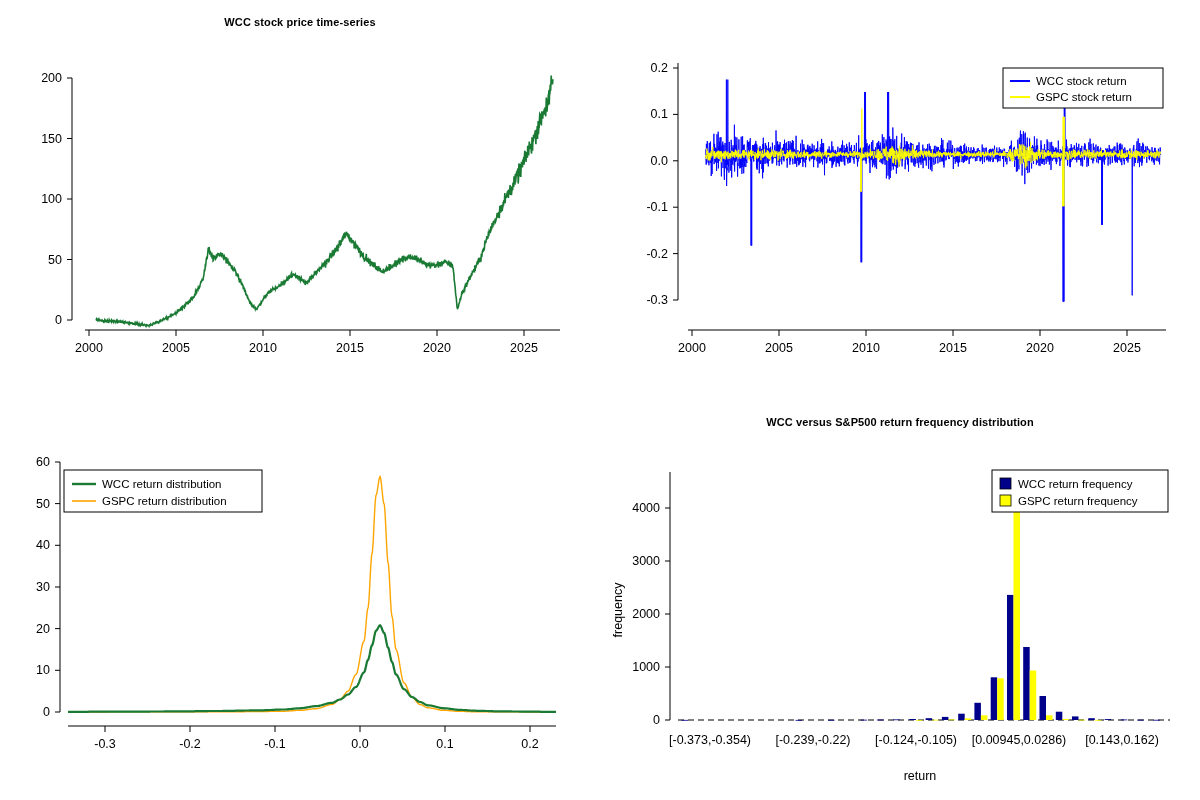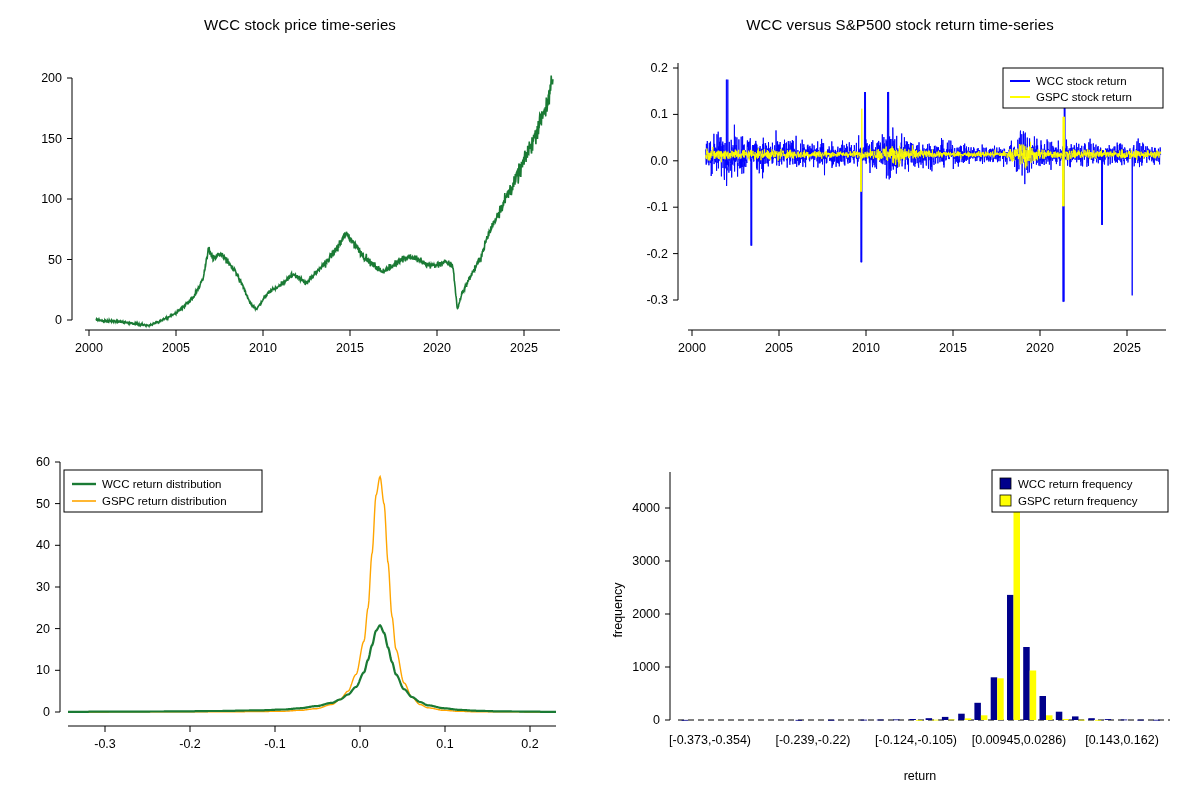--- a/index.html
+++ b/index.html
@@ -25,22 +25,22 @@
     position: relative;
     width: 600px;
     height: 400px;
   }
   .panel-title {
     position: absolute;
     top: 16px;
     left: 0;
     width: 600px;
     text-align: center;
-    font-size: 15px;
-    font-weight: normal;
+    font-size: 11px;
+    font-weight: bold;
     letter-spacing: 0.1px;
   }
   .plotsvg {
     position: absolute;
     top: 0;
     left: 0;
   }
   text {
     font-family: "Liberation Sans", sans-serif;
   }
@@ -91,21 +91,20 @@
       <text class="tick-label" x="263" y="352" text-anchor="middle">2010</text>
       <text class="tick-label" x="350" y="352" text-anchor="middle">2015</text>
       <text class="tick-label" x="437" y="352" text-anchor="middle">2020</text>
       <text class="tick-label" x="524" y="352" text-anchor="middle">2025</text>
 
       <path id="p1-line" fill="none" stroke="#1a7a34" stroke-width="1.6" d="M95.9,319.2 L96.2,319.6 L96.5,319.0 L96.8,320.1 L97.2,320.3 L97.5,319.7 L97.8,320.4 L98.1,319.7 L98.5,319.7 L98.8,319.1 L99.1,320.6 L99.4,320.6 L99.8,320.0 L100.1,320.6 L100.4,320.2 L100.8,320.4 L101.1,320.4 L101.4,320.6 L101.7,320.9 L102.1,320.1 L102.4,320.5 L102.7,321.2 L103.0,321.5 L103.4,321.9 L103.7,320.9 L104.0,320.9 L104.3,321.4 L104.7,320.0 L105.0,320.8 L105.3,320.4 L105.7,321.3 L106.0,321.7 L106.3,320.9 L106.6,321.1 L107.0,321.5 L107.3,320.2 L107.6,320.9 L107.9,321.7 L108.3,322.1 L108.6,321.2 L108.9,321.6 L109.2,319.9 L109.6,320.9 L109.9,320.8 L110.2,320.9 L110.6,321.3 L110.9,320.9 L111.2,320.3 L111.5,321.8 L111.9,320.8 L112.2,321.5 L112.5,321.2 L112.8,320.5 L113.2,320.4 L113.5,321.9 L113.8,321.2 L114.1,321.0 L114.5,320.7 L114.8,321.1 L115.1,322.0 L115.5,320.6 L115.8,322.0 L116.1,321.8 L116.4,320.8 L116.8,321.9 L117.1,321.2 L117.4,321.9 L117.7,321.0 L118.1,322.3 L118.4,322.1 L118.7,321.4 L119.0,321.1 L119.4,321.8 L119.7,321.7 L120.0,321.4 L120.4,321.0 L120.7,322.8 L121.0,321.7 L121.3,322.3 L121.7,322.4 L122.0,321.7 L122.3,322.2 L122.6,322.4 L123.0,321.4 L123.3,322.3 L123.6,323.0 L123.9,322.8 L124.3,322.3 L124.6,322.9 L124.9,322.0 L125.3,321.5 L125.6,322.1 L125.9,322.2 L126.2,322.9 L126.6,322.8 L126.9,322.3 L127.2,322.3 L127.5,322.7 L127.9,322.4 L128.2,324.1 L128.5,322.1 L128.8,323.6 L129.2,323.0 L129.5,322.5 L129.8,323.7 L130.2,322.6 L130.5,322.7 L130.8,322.7 L131.1,323.2 L131.5,322.9 L131.8,323.2 L132.1,323.1 L132.4,323.8 L132.8,323.5 L133.1,324.0 L133.4,324.1 L133.7,324.0 L134.1,323.5 L134.4,323.5 L134.7,325.0 L135.1,323.2 L135.4,324.1 L135.7,323.4 L136.0,322.8 L136.4,324.2 L136.7,324.3 L137.0,324.1 L137.3,323.1 L137.7,324.6 L138.0,325.0 L138.3,323.2 L138.6,324.3 L139.0,323.4 L139.3,324.7 L139.6,325.3 L140.0,324.7 L140.3,324.4 L140.6,325.4 L140.9,324.8 L141.3,324.6 L141.6,324.0 L141.9,324.5 L142.2,323.5 L142.6,324.8 L142.9,325.0 L143.2,324.8 L143.5,325.2 L143.9,324.8 L144.2,324.5 L144.5,324.3 L144.9,325.0 L145.2,325.6 L145.5,325.9 L145.8,324.3 L146.2,325.9 L146.5,325.1 L146.8,324.7 L147.1,325.0 L147.5,325.4 L147.8,325.3 L148.1,325.6 L148.4,325.4 L148.8,325.3 L149.1,326.1 L149.4,325.2 L149.8,325.2 L150.1,324.2 L150.4,326.1 L150.7,324.4 L151.1,325.0 L151.4,324.9 L151.7,324.6 L152.0,324.4 L152.4,324.9 L152.7,324.1 L153.0,324.1 L153.3,323.0 L153.7,323.4 L154.0,323.3 L154.3,323.6 L154.7,323.1 L155.0,323.4 L155.3,323.2 L155.6,322.4 L156.0,323.1 L156.3,322.7 L156.6,321.8 L156.9,322.0 L157.3,321.8 L157.6,322.3 L157.9,322.2 L158.2,322.9 L158.6,322.3 L158.9,322.6 L159.2,322.1 L159.6,321.0 L159.9,321.5 L160.2,321.2 L160.5,320.4 L160.9,321.1 L161.2,320.5 L161.5,320.5 L161.8,320.1 L162.2,320.2 L162.5,320.5 L162.8,319.2 L163.1,318.9 L163.5,318.4 L163.8,319.0 L164.1,319.5 L164.5,318.8 L164.8,318.8 L165.1,318.8 L165.4,318.6 L165.8,317.7 L166.1,318.3 L166.4,318.7 L166.7,317.4 L167.1,318.7 L167.4,317.7 L167.7,317.6 L168.0,318.4 L168.4,316.9 L168.7,316.8 L169.0,316.9 L169.4,316.7 L169.7,316.7 L170.0,316.7 L170.3,315.6 L170.7,316.8 L171.0,314.7 L171.3,315.6 L171.6,314.6 L172.0,315.1 L172.3,314.6 L172.6,314.8 L172.9,315.1 L173.3,314.4 L173.6,314.3 L173.9,314.1 L174.3,313.7 L174.6,313.9 L174.9,313.9 L175.2,312.8 L175.6,314.0 L175.9,314.4 L176.2,311.9 L176.5,313.1 L176.9,312.7 L177.2,311.5 L177.5,312.3 L177.8,311.8 L178.2,310.4 L178.5,310.7 L178.8,310.2 L179.2,310.7 L179.5,310.7 L179.8,310.1 L180.1,309.2 L180.5,308.6 L180.8,309.6 L181.1,309.2 L181.4,307.9 L181.8,308.9 L182.1,308.0 L182.4,308.7 L182.7,306.4 L183.1,306.7 L183.4,306.8 L183.7,306.3 L184.1,307.0 L184.4,305.8 L184.7,306.7 L185.0,305.6 L185.4,305.7 L185.7,304.2 L186.0,303.0 L186.3,303.4 L186.7,302.8 L187.0,302.5 L187.3,303.2 L187.6,302.5 L188.0,302.5 L188.3,302.9 L188.6,300.8 L189.0,302.0 L189.3,302.2 L189.6,299.7 L189.9,300.5 L190.3,301.0 L190.6,299.2 L190.9,299.9 L191.2,299.7 L191.6,298.2 L191.9,298.8 L192.2,299.2 L192.5,296.5 L192.9,298.7 L193.2,297.5 L193.5,296.8 L193.9,297.0 L194.2,297.0 L194.5,295.7 L194.8,294.0 L195.2,295.7 L195.5,292.1 L195.8,292.7 L196.1,290.1 L196.5,290.8 L196.8,291.7 L197.1,290.5 L197.4,289.8 L197.8,288.7 L198.1,289.3 L198.4,287.0 L198.8,287.6 L199.1,287.2 L199.4,287.8 L199.7,287.1 L200.1,284.8 L200.4,283.9 L200.7,282.1 L201.0,281.6 L201.4,281.7 L201.7,280.5 L202.0,279.8 L202.3,280.3 L202.7,280.2 L203.0,279.7 L203.3,277.8 L203.7,275.8 L204.0,273.9 L204.3,270.6 L204.6,270.8 L205.0,269.5 L205.3,265.4 L205.6,265.7 L205.9,263.5 L206.3,258.9 L206.6,257.9 L206.9,258.3 L207.2,258.4 L207.6,254.5 L207.9,251.5 L208.2,248.3 L208.6,248.0 L208.9,250.3 L209.2,247.1 L209.5,252.1 L209.9,254.5 L210.2,250.7 L210.5,254.4 L210.8,252.6 L211.2,256.1 L211.5,257.0 L211.8,252.5 L212.1,257.3 L212.5,256.9 L212.8,254.8 L213.1,260.9 L213.5,260.5 L213.8,257.1 L214.1,256.0 L214.4,256.2 L214.8,257.2 L215.1,258.0 L215.4,258.7 L215.7,257.3 L216.1,256.1 L216.4,257.0 L216.7,255.8 L217.0,257.4 L217.4,254.3 L217.7,254.2 L218.0,252.9 L218.4,255.0 L218.7,254.9 L219.0,254.1 L219.3,254.4 L219.7,256.7 L220.0,255.2 L220.3,253.9 L220.6,253.4 L221.0,254.8 L221.3,255.4 L221.6,252.8 L221.9,256.4 L222.3,253.1 L222.6,254.6 L222.9,255.5 L223.3,258.3 L223.6,258.8 L223.9,256.4 L224.2,255.9 L224.6,258.1 L224.9,259.2 L225.2,256.8 L225.5,259.1 L225.9,259.5 L226.2,263.4 L226.5,257.2 L226.8,262.2 L227.2,260.5 L227.5,263.4 L227.8,258.5 L228.2,263.9 L228.5,262.1 L228.8,261.3 L229.1,265.6 L229.5,263.2 L229.8,263.2 L230.1,264.0 L230.4,264.9 L230.8,265.6 L231.1,265.7 L231.4,267.9 L231.7,268.0 L232.1,268.7 L232.4,265.7 L232.7,268.8 L233.1,268.7 L233.4,270.1 L233.7,269.6 L234.0,269.7 L234.4,268.2 L234.7,268.8 L235.0,270.4 L235.3,270.3 L235.7,271.6 L236.0,272.5 L236.3,276.1 L236.6,273.6 L237.0,274.2 L237.3,274.3 L237.6,275.3 L238.0,274.6 L238.3,275.2 L238.6,278.2 L238.9,279.5 L239.3,278.2 L239.6,282.6 L239.9,279.6 L240.2,279.9 L240.6,279.7 L240.9,281.9 L241.2,282.1 L241.5,284.9 L241.9,283.3 L242.2,283.8 L242.5,285.9 L242.9,284.5 L243.2,287.7 L243.5,287.3 L243.8,287.3 L244.2,289.2 L244.5,288.4 L244.8,290.7 L245.1,290.4 L245.5,291.2 L245.8,295.0 L246.1,293.8 L246.4,295.1 L246.8,295.1 L247.1,296.2 L247.4,295.4 L247.8,299.1 L248.1,297.7 L248.4,298.8 L248.7,299.4 L249.1,300.6 L249.4,301.4 L249.7,302.3 L250.0,303.8 L250.4,302.1 L250.7,302.6 L251.0,304.5 L251.3,305.0 L251.7,304.3 L252.0,305.8 L252.3,305.4 L252.7,305.4 L253.0,306.6 L253.3,306.3 L253.6,307.0 L254.0,306.1 L254.3,307.1 L254.6,307.8 L254.9,307.8 L255.3,309.2 L255.6,308.2 L255.9,308.9 L256.2,309.3 L256.6,309.3 L256.9,309.4 L257.2,308.6 L257.6,307.6 L257.9,306.9 L258.2,306.5 L258.5,305.9 L258.9,305.7 L259.2,305.2 L259.5,304.4 L259.8,304.1 L260.2,304.8 L260.5,305.0 L260.8,303.1 L261.1,301.9 L261.5,302.7 L261.8,301.7 L262.1,301.3 L262.5,301.0 L262.8,300.3 L263.1,299.2 L263.4,299.2 L263.8,297.7 L264.1,298.7 L264.4,296.5 L264.7,296.1 L265.1,295.7 L265.4,298.2 L265.7,297.4 L266.0,296.0 L266.4,296.1 L266.7,295.1 L267.0,295.2 L267.4,292.8 L267.7,294.0 L268.0,291.5 L268.3,293.8 L268.7,292.3 L269.0,292.9 L269.3,292.7 L269.6,290.4 L270.0,291.6 L270.3,291.4 L270.6,293.0 L270.9,289.8 L271.3,290.3 L271.6,291.9 L271.9,290.2 L272.3,288.9 L272.6,288.1 L272.9,289.4 L273.2,289.5 L273.6,288.5 L273.9,288.4 L274.2,289.2 L274.5,289.0 L274.9,288.8 L275.2,289.5 L275.5,287.1 L275.8,287.7 L276.2,288.2 L276.5,287.8 L276.8,288.4 L277.2,288.2 L277.5,287.3 L277.8,287.0 L278.1,286.6 L278.5,286.2 L278.8,287.1 L279.1,285.2 L279.4,285.7 L279.8,285.0 L280.1,285.0 L280.4,286.6 L280.7,284.9 L281.1,285.1 L281.4,282.1 L281.7,282.1 L282.1,284.6 L282.4,283.1 L282.7,282.7 L283.0,285.3 L283.4,283.2 L283.7,282.3 L284.0,281.3 L284.3,282.2 L284.7,283.4 L285.0,282.5 L285.3,281.1 L285.6,281.2 L286.0,280.4 L286.3,280.7 L286.6,280.4 L287.0,278.1 L287.3,278.9 L287.6,279.8 L287.9,280.7 L288.3,276.9 L288.6,276.4 L288.9,276.1 L289.2,279.1 L289.6,277.1 L289.9,277.0 L290.2,276.4 L290.5,276.7 L290.9,277.0 L291.2,273.4 L291.5,272.8 L291.9,276.9 L292.2,276.7 L292.5,274.4 L292.8,275.2 L293.2,275.1 L293.5,273.5 L293.8,275.5 L294.1,274.6 L294.5,275.1 L294.8,275.4 L295.1,274.9 L295.4,274.4 L295.8,278.2 L296.1,277.0 L296.4,277.3 L296.8,276.7 L297.1,275.2 L297.4,276.5 L297.7,277.7 L298.1,276.8 L298.4,277.1 L298.7,275.7 L299.0,278.9 L299.4,278.3 L299.7,277.7 L300.0,279.8 L300.3,280.9 L300.7,279.3 L301.0,278.6 L301.3,277.8 L301.7,279.9 L302.0,279.8 L302.3,281.4 L302.6,280.0 L303.0,279.9 L303.3,281.4 L303.6,281.8 L303.9,283.2 L304.3,281.4 L304.6,282.3 L304.9,281.1 L305.2,285.0 L305.6,283.3 L305.9,281.5 L306.2,282.0 L306.6,283.4 L306.9,281.1 L307.2,283.3 L307.5,283.4 L307.9,281.3 L308.2,280.7 L308.5,279.6 L308.8,281.7 L309.2,281.7 L309.5,277.8 L309.8,279.7 L310.1,276.6 L310.5,276.5 L310.8,278.3 L311.1,279.0 L311.5,278.2 L311.8,276.6 L312.1,277.5 L312.4,276.9 L312.8,277.7 L313.1,277.6 L313.4,274.6 L313.7,275.6 L314.1,275.0 L314.4,272.8 L314.7,273.2 L315.0,273.3 L315.4,270.9 L315.7,273.0 L316.0,272.4 L316.4,273.6 L316.7,272.6 L317.0,272.7 L317.3,270.6 L317.7,270.2 L318.0,268.7 L318.3,269.7 L318.6,270.1 L319.0,270.6 L319.3,268.7 L319.6,269.5 L319.9,268.1 L320.3,268.2 L320.6,267.4 L320.9,267.4 L321.3,268.3 L321.6,267.6 L321.9,266.0 L322.2,264.0 L322.6,264.7 L322.9,267.2 L323.2,265.6 L323.5,265.6 L323.9,262.3 L324.2,266.2 L324.5,263.1 L324.8,261.9 L325.2,262.6 L325.5,267.7 L325.8,264.6 L326.2,259.6 L326.5,261.5 L326.8,262.1 L327.1,258.8 L327.5,261.7 L327.8,260.1 L328.1,258.7 L328.4,260.7 L328.8,261.5 L329.1,260.9 L329.4,258.1 L329.7,256.2 L330.1,253.8 L330.4,254.1 L330.7,254.0 L331.1,256.2 L331.4,258.0 L331.7,256.2 L332.0,255.6 L332.4,250.5 L332.7,253.5 L333.0,256.4 L333.3,249.7 L333.7,252.3 L334.0,255.3 L334.3,253.0 L334.6,252.0 L335.0,248.5 L335.3,248.4 L335.6,252.4 L336.0,248.4 L336.3,249.3 L336.6,250.9 L336.9,245.3 L337.3,247.2 L337.6,247.3 L337.9,251.5 L338.2,243.8 L338.6,248.0 L338.9,245.1 L339.2,243.4 L339.5,240.4 L339.9,243.9 L340.2,244.4 L340.5,240.3 L340.9,245.0 L341.2,241.1 L341.5,239.9 L341.8,241.8 L342.2,238.3 L342.5,237.6 L342.8,240.5 L343.1,238.6 L343.5,237.0 L343.8,234.3 L344.1,233.9 L344.4,233.6 L344.8,238.4 L345.1,236.6 L345.4,236.1 L345.8,232.9 L346.1,233.9 L346.4,231.8 L346.7,232.6 L347.1,233.8 L347.4,236.3 L347.7,233.0 L348.0,236.3 L348.4,237.3 L348.7,238.5 L349.0,234.4 L349.3,239.5 L349.7,241.0 L350.0,241.4 L350.3,238.9 L350.7,239.7 L351.0,241.2 L351.3,238.9 L351.6,239.3 L352.0,243.4 L352.3,240.3 L352.6,241.5 L352.9,240.0 L353.3,242.6 L353.6,241.3 L353.9,242.5 L354.2,248.4 L354.6,244.2 L354.9,243.8 L355.2,243.0 L355.6,245.6 L355.9,247.8 L356.2,247.4 L356.5,247.4 L356.9,245.8 L357.2,246.7 L357.5,245.3 L357.8,249.6 L358.2,246.9 L358.5,249.5 L358.8,252.6 L359.1,251.6 L359.5,247.9 L359.8,253.0 L360.1,250.4 L360.5,256.2 L360.8,255.8 L361.1,251.0 L361.4,255.9 L361.8,254.9 L362.1,255.5 L362.4,252.7 L362.7,256.8 L363.1,252.5 L363.4,256.5 L363.7,259.8 L364.0,258.0 L364.4,260.7 L364.7,260.4 L365.0,260.0 L365.4,259.8 L365.7,257.3 L366.0,257.1 L366.3,253.7 L366.7,261.5 L367.0,258.7 L367.3,258.7 L367.6,262.3 L368.0,260.0 L368.3,259.3 L368.6,260.3 L368.9,263.6 L369.3,261.0 L369.6,261.4 L369.9,258.7 L370.3,266.2 L370.6,264.9 L370.9,261.8 L371.2,262.1 L371.6,262.1 L371.9,264.0 L372.2,263.7 L372.5,262.1 L372.9,266.1 L373.2,266.3 L373.5,262.3 L373.8,266.0 L374.2,267.1 L374.5,264.4 L374.8,262.3 L375.2,265.5 L375.5,268.0 L375.8,267.9 L376.1,269.5 L376.5,266.0 L376.8,269.5 L377.1,269.7 L377.4,266.7 L377.8,270.5 L378.1,270.5 L378.4,266.8 L378.7,266.7 L379.1,268.3 L379.4,269.8 L379.7,270.3 L380.1,267.9 L380.4,270.5 L380.7,270.3 L381.0,270.6 L381.4,272.3 L381.7,271.2 L382.0,271.3 L382.3,272.9 L382.7,271.5 L383.0,273.0 L383.3,268.8 L383.6,270.0 L384.0,273.4 L384.3,269.7 L384.6,270.4 L385.0,271.2 L385.3,271.1 L385.6,270.8 L385.9,268.7 L386.3,267.7 L386.6,269.5 L386.9,268.8 L387.2,271.2 L387.6,268.7 L387.9,267.3 L388.2,268.3 L388.5,270.0 L388.9,267.7 L389.2,264.0 L389.5,269.8 L389.9,269.5 L390.2,268.2 L390.5,264.2 L390.8,266.2 L391.2,267.8 L391.5,267.5 L391.8,265.7 L392.1,267.1 L392.5,267.3 L392.8,264.7 L393.1,265.6 L393.4,265.5 L393.8,266.5 L394.1,264.0 L394.4,263.1 L394.8,266.7 L395.1,260.4 L395.4,261.9 L395.7,265.4 L396.1,265.8 L396.4,261.7 L396.7,260.5 L397.0,262.8 L397.4,265.2 L397.7,261.9 L398.0,262.2 L398.3,259.9 L398.7,259.2 L399.0,261.3 L399.3,262.7 L399.7,263.3 L400.0,260.7 L400.3,258.4 L400.6,261.3 L401.0,261.0 L401.3,260.5 L401.6,258.0 L401.9,259.0 L402.3,256.9 L402.6,256.1 L402.9,262.5 L403.2,259.3 L403.6,257.1 L403.9,256.6 L404.2,257.1 L404.6,259.4 L404.9,257.5 L405.2,261.3 L405.5,257.8 L405.9,256.7 L406.2,259.4 L406.5,258.8 L406.8,256.8 L407.2,257.9 L407.5,258.5 L407.8,256.5 L408.1,256.0 L408.5,257.3 L408.8,256.9 L409.1,255.4 L409.5,258.3 L409.8,254.8 L410.1,259.3 L410.4,254.3 L410.8,258.7 L411.1,258.6 L411.4,256.7 L411.7,259.2 L412.1,257.0 L412.4,256.6 L412.7,259.7 L413.0,257.6 L413.4,259.6 L413.7,257.4 L414.0,257.1 L414.4,260.0 L414.7,257.3 L415.0,257.9 L415.3,256.3 L415.7,256.3 L416.0,260.4 L416.3,256.9 L416.6,255.6 L417.0,258.8 L417.3,262.3 L417.6,258.9 L417.9,259.4 L418.3,257.5 L418.6,259.4 L418.9,258.5 L419.3,261.4 L419.6,261.1 L419.9,259.2 L420.2,261.3 L420.6,260.5 L420.9,257.5 L421.2,259.8 L421.5,261.9 L421.9,261.4 L422.2,262.4 L422.5,264.3 L422.8,261.6 L423.2,263.9 L423.5,261.4 L423.8,261.4 L424.2,262.0 L424.5,263.7 L424.8,263.4 L425.1,263.4 L425.5,262.1 L425.8,265.5 L426.1,266.1 L426.4,265.0 L426.8,266.1 L427.1,264.7 L427.4,263.0 L427.7,263.9 L428.1,266.2 L428.4,264.2 L428.7,266.4 L429.1,263.9 L429.4,264.4 L429.7,263.7 L430.0,266.2 L430.4,268.5 L430.7,263.2 L431.0,266.1 L431.3,265.7 L431.7,265.2 L432.0,263.9 L432.3,264.6 L432.6,263.5 L433.0,265.8 L433.3,264.4 L433.6,265.7 L434.0,264.2 L434.3,265.2 L434.6,265.0 L434.9,267.9 L435.3,265.1 L435.6,266.9 L435.9,264.6 L436.2,265.5 L436.6,264.3 L436.9,266.1 L437.2,263.8 L437.5,262.5 L437.9,262.1 L438.2,264.0 L438.5,267.6 L438.9,262.4 L439.2,266.0 L439.5,264.8 L439.8,262.1 L440.2,264.5 L440.5,265.0 L440.8,266.6 L441.1,262.8 L441.5,262.3 L441.8,264.2 L442.1,264.6 L442.4,261.5 L442.8,263.1 L443.1,261.6 L443.4,264.0 L443.8,261.6 L444.1,261.5 L444.4,261.7 L444.7,259.5 L445.1,262.4 L445.4,260.1 L445.7,261.9 L446.0,262.2 L446.4,261.5 L446.7,261.8 L447.0,262.9 L447.3,263.6 L447.7,264.2 L448.0,262.9 L448.3,264.1 L448.7,260.5 L449.0,263.6 L449.3,265.1 L449.6,265.5 L450.0,265.3 L450.3,267.0 L450.6,261.7 L450.9,265.7 L451.3,263.0 L451.6,264.4 L451.9,267.6 L452.2,264.2 L452.6,266.5 L452.9,268.4 L453.2,268.6 L453.6,272.3 L453.9,273.9 L454.2,280.3 L454.5,281.7 L454.9,285.3 L455.2,287.7 L455.5,292.5 L455.8,295.2 L456.2,297.4 L456.5,300.3 L456.8,304.7 L457.1,307.6 L457.5,308.5 L457.8,308.3 L458.1,307.4 L458.5,306.5 L458.8,304.0 L459.1,303.7 L459.4,302.5 L459.8,301.4 L460.1,298.7 L460.4,298.6 L460.7,298.9 L461.1,296.7 L461.4,295.7 L461.7,293.2 L462.0,293.8 L462.4,293.1 L462.7,291.1 L463.0,291.4 L463.4,291.2 L463.7,291.7 L464.0,289.8 L464.3,288.7 L464.7,289.6 L465.0,286.7 L465.3,285.2 L465.6,286.1 L466.0,285.0 L466.3,284.5 L466.6,287.0 L466.9,282.3 L467.3,284.3 L467.6,282.2 L467.9,280.0 L468.3,281.5 L468.6,279.7 L468.9,277.6 L469.2,277.2 L469.6,276.8 L469.9,280.0 L470.2,277.4 L470.5,277.4 L470.9,276.2 L471.2,275.9 L471.5,273.0 L471.8,275.6 L472.2,272.5 L472.5,270.7 L472.8,271.7 L473.2,271.8 L473.5,271.2 L473.8,269.0 L474.1,271.2 L474.5,271.5 L474.8,265.3 L475.1,270.9 L475.4,265.7 L475.8,267.4 L476.1,266.7 L476.4,265.0 L476.7,264.2 L477.1,262.5 L477.4,262.8 L477.7,261.7 L478.1,263.2 L478.4,262.6 L478.7,257.7 L479.0,261.6 L479.4,258.4 L479.7,260.4 L480.0,262.3 L480.3,257.6 L480.7,259.4 L481.0,259.9 L481.3,254.5 L481.6,254.6 L482.0,255.2 L482.3,251.6 L482.6,251.4 L483.0,249.4 L483.3,249.1 L483.6,248.7 L483.9,250.3 L484.3,249.6 L484.6,245.7 L484.9,240.6 L485.2,243.6 L485.6,241.0 L485.9,242.6 L486.2,239.7 L486.5,239.0 L486.9,236.1 L487.2,239.3 L487.5,236.2 L487.9,238.8 L488.2,234.6 L488.5,231.2 L488.8,236.2 L489.2,230.8 L489.5,231.3 L489.8,230.5 L490.1,233.1 L490.5,231.8 L490.8,226.2 L491.1,228.1 L491.4,229.1 L491.8,228.0 L492.1,223.0 L492.4,226.4 L492.8,226.5 L493.1,223.6 L493.4,221.2 L493.7,225.1 L494.1,221.5 L494.4,221.7 L494.7,222.7 L495.0,220.8 L495.4,221.8 L495.7,219.8 L496.0,220.1 L496.3,218.6 L496.7,217.3 L497.0,214.1 L497.3,213.0 L497.7,217.7 L498.0,213.3 L498.3,217.5 L498.6,213.0 L499.0,213.2 L499.3,218.1 L499.6,210.3 L499.9,205.9 L500.3,212.8 L500.6,208.5 L500.9,212.5 L501.2,205.0 L501.6,206.5 L501.9,207.8 L502.2,211.1 L502.6,207.7 L502.9,206.8 L503.2,201.8 L503.5,205.6 L503.9,200.7 L504.2,200.5 L504.5,200.4 L504.8,193.1 L505.2,203.2 L505.5,195.6 L505.8,196.4 L506.1,196.4 L506.5,196.8 L506.8,194.5 L507.1,194.7 L507.5,191.3 L507.8,196.9 L508.1,190.2 L508.4,198.0 L508.8,189.6 L509.1,193.7 L509.4,191.0 L509.7,190.5 L510.1,185.1 L510.4,195.0 L510.7,191.4 L511.0,186.2 L511.4,195.1 L511.7,192.5 L512.0,190.0 L512.4,187.1 L512.7,190.1 L513.0,182.5 L513.3,185.0 L513.7,187.0 L514.0,176.3 L514.3,180.9 L514.6,178.7 L515.0,184.8 L515.3,173.9 L515.6,182.5 L515.9,179.0 L516.3,173.1 L516.6,172.4 L516.9,174.2 L517.3,175.2 L517.6,176.4 L517.9,168.2 L518.2,183.6 L518.6,177.1 L518.9,163.4 L519.2,170.1 L519.5,176.4 L519.9,168.0 L520.2,167.1 L520.5,164.0 L520.8,176.9 L521.2,165.3 L521.5,161.9 L521.8,164.5 L522.2,163.5 L522.5,167.4 L522.8,159.5 L523.1,163.8 L523.5,160.0 L523.8,156.8 L524.1,164.6 L524.4,157.0 L524.8,150.8 L525.1,151.8 L525.4,158.5 L525.7,156.2 L526.1,161.9 L526.4,151.9 L526.7,154.3 L527.1,157.1 L527.4,157.8 L527.7,145.8 L528.0,151.5 L528.4,154.5 L528.7,154.6 L529.0,147.3 L529.3,141.5 L529.7,149.0 L530.0,144.3 L530.3,147.4 L530.6,143.7 L531.0,146.4 L531.3,152.0 L531.6,153.5 L532.0,137.2 L532.3,140.9 L532.6,150.7 L532.9,139.0 L533.3,141.6 L533.6,134.7 L533.9,137.4 L534.2,138.3 L534.6,133.4 L534.9,135.5 L535.2,130.2 L535.5,135.9 L535.9,144.3 L536.2,132.2 L536.5,129.7 L536.9,137.6 L537.2,126.0 L537.5,139.0 L537.8,131.2 L538.2,121.1 L538.5,134.1 L538.8,126.7 L539.1,128.2 L539.5,118.1 L539.8,114.0 L540.1,114.6 L540.4,114.5 L540.8,124.1 L541.1,119.9 L541.4,125.4 L541.8,111.3 L542.1,114.6 L542.4,115.9 L542.7,118.8 L543.1,114.3 L543.4,114.1 L543.7,110.6 L544.0,114.6 L544.4,108.5 L544.7,113.3 L545.0,110.2 L545.3,107.2 L545.7,116.4 L546.0,108.4 L546.3,97.6 L546.7,108.6 L547.0,111.8 L547.3,107.6 L547.6,98.9 L548.0,105.5 L548.3,94.6 L548.6,97.1 L548.9,90.4 L549.3,104.4 L549.6,89.4 L549.9,94.6 L550.2,84.4 L550.6,90.9 L550.9,84.2 L551.2,75.6 L551.6,82.0 L551.9,84.4 L552.2,79.2 L552.5,84.4 L552.9,79.1"></path>
     </svg>
   </div>
 
   <div class="panel">
-    <div class="panel-title">WCC versus S&amp;P500 stock return time-series</div>
     <svg class="plotsvg" width="600" height="400">
       <path class="axis-line" d="M78,300 L78,63"></path>
       <path class="axis-line" d="M78,300 L73,300 M78,253.6 L73,253.6 M78,207.2 L73,207.2 M78,160.8 L73,160.8 M78,114.4 L73,114.4 M78,68 L73,68"></path>
       <text class="tick-label" x="68" y="304" text-anchor="end">-0.3</text>
       <text class="tick-label" x="68" y="257.6" text-anchor="end">-0.2</text>
       <text class="tick-label" x="68" y="211.2" text-anchor="end">-0.1</text>
       <text class="tick-label" x="68" y="164.8" text-anchor="end">0.0</text>
       <text class="tick-label" x="68" y="118.4" text-anchor="end">0.1</text>
       <text class="tick-label" x="68" y="72" text-anchor="end">0.2</text>
 
@@ -159,20 +158,21 @@
 
       <rect class="legend-box" x="64" y="70" width="198" height="42"></rect>
       <line x1="72" y1="84" x2="96" y2="84" stroke="#1a7a34" stroke-width="2.4"></line>
       <text class="legend-text" x="102" y="88">WCC return distribution</text>
       <line x1="72" y1="101" x2="96" y2="101" stroke="#ffa500" stroke-width="1.6"></line>
       <text class="legend-text" x="102" y="105">GSPC return distribution</text>
     </svg>
   </div>
 
   <div class="panel">
+    <div class="panel-title">WCC versus S&amp;P500 return frequency distribution</div>
     <svg class="plotsvg" width="600" height="400">
       <path class="axis-line" d="M70,320 L70,72"></path>
       <path class="axis-line" d="M70,320 L65,320 M70,267 L65,267 M70,214 L65,214 M70,161 L65,161 M70,108 L65,108"></path>
       <text class="tick-label" x="60" y="324" text-anchor="end">0</text>
       <text class="tick-label" x="60" y="271" text-anchor="end">1000</text>
       <text class="tick-label" x="60" y="218" text-anchor="end">2000</text>
       <text class="tick-label" x="60" y="165" text-anchor="end">3000</text>
       <text class="tick-label" x="60" y="112" text-anchor="end">4000</text>
 
       <text class="axis-title" x="22" y="210" text-anchor="middle" transform="rotate(-90 22 210)">frequency</text>

